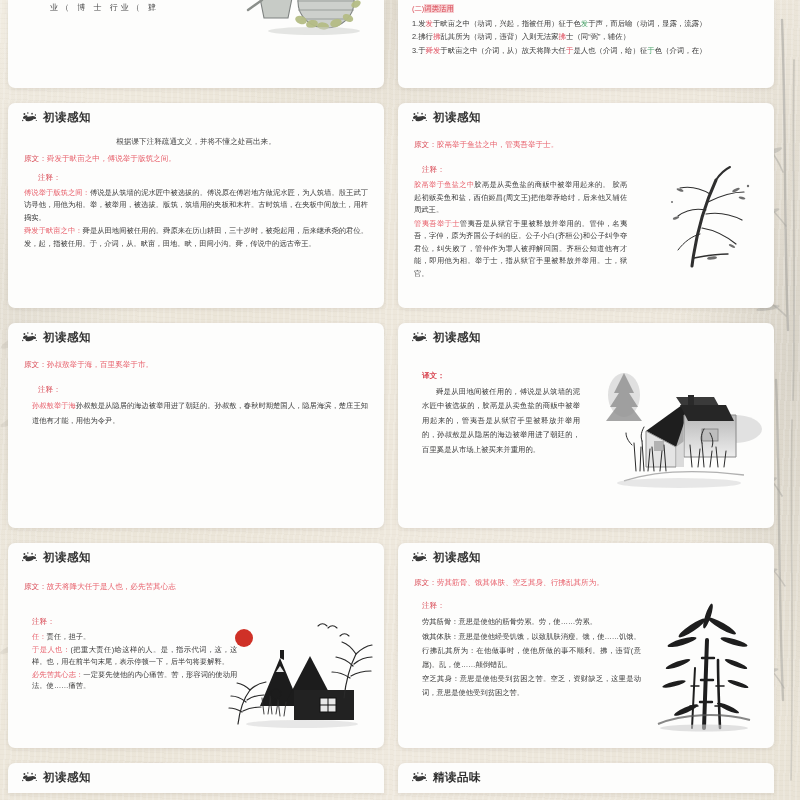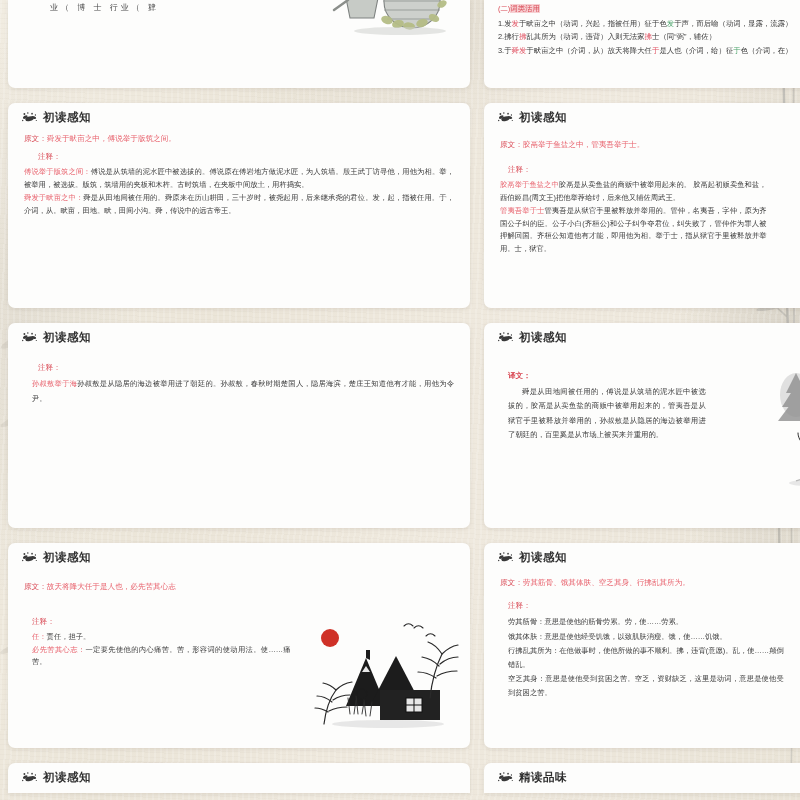--- a/index.html
+++ b/index.html
@@ -47,21 +47,21 @@
     inset: 0;
     padding: 0 8px;
   }
   .slide-row {
     display: flex;
     gap: 14px;
     margin-bottom: 15px;
   }
   .slide {
     position: relative;
-    width: 462px;
+    width: 376px;
     height: 205px;
     background: #fdfdfc;
     border-radius: 7px;
     box-shadow: 0 1px 4px rgba(90,80,60,0.13);
     overflow: hidden;
     flex: 0 0 auto;
   }
   .slide.first-row { height: 88px; border-radius: 0 0 7px 7px; }
   .slide.last-row  { height: 30px; border-radius: 7px 7px 0 0; }
 
@@ -246,20 +246,21 @@
               <circle cx="8" cy="2.2" r=".9"></circle>
             <circle cx="13" cy="3" r="1"></circle>
               <circle cx="17" cy="4.5" r=".8"></circle>
             <circle cx="2" cy="11" r=".8"></circle>
               <circle cx="18" cy="11" r=".7"></circle>
           </g>
         </svg>
         <span class="slide-title">初读感知</span>
       </div>
       <div class="slide-body">
+        <div class="lead">根据课下注释疏通文义，并将不懂之处画出来。</div>
         <div class="yuanwen">
           <span class="lbl">原文：</span><span class="hl">舜发于畎亩之中，傅说举于版筑之间。</span>
         </div>
         <div class="zhushi indent2">注释：</div>
         <div class="note wide">
           <p><span class="term">傅说举于版筑之间：</span><span>傅说是从筑墙的泥水匠中被选拔的。傅说原在傅岩地方做泥水匠，为人筑墙。殷王武丁访寻他，用他为相。举，被举用，被选拔。版筑，筑墙用的夹板和木杵。古时筑墙，在夹板中间放土，用杵捣实。</span></p>
           <p><span class="term">舜发于畎亩之中：</span><span>舜是从田地间被任用的。舜原来在历山耕田，三十岁时，被尧起用，后来继承尧的君位。发，起，指被任用。于，介词，从。畎亩，田地。畎，田间小沟。舜，传说中的远古帝王。</span></p>
         </div>
       </div>
     </div>
@@ -330,20 +331,23 @@
               <circle cx="8" cy="2.2" r=".9"></circle>
             <circle cx="13" cy="3" r="1"></circle>
               <circle cx="17" cy="4.5" r=".8"></circle>
             <circle cx="2" cy="11" r=".8"></circle>
               <circle cx="18" cy="11" r=".7"></circle>
           </g>
         </svg>
         <span class="slide-title">初读感知</span>
       </div>
       <div class="slide-body">
+        <div class="yuanwen center" style="margin-top:10px;">
+          <span class="lbl">原文：</span><span class="hl">孙叔敖举于海，百里奚举于市。</span>
+        </div>
         <div class="zhushi indent2" style="margin-top:14px;">注释：</div>
         <div class="note wide loose pad">
           <p><span class="term">孙叔敖举于海</span><span>孙叔敖是从隐居的海边被举用进了朝廷的。孙叔敖，春秋时期楚国人，隐居海滨，楚庄王知道他有才能，用他为令尹。</span></p>
         </div>
       </div>
     </div>
 
     <div class="slide">
       <div class="slide-head">
         <svg class="ink-mark" viewBox="0 0 20 15">
@@ -417,20 +421,21 @@
         </svg>
         <span class="slide-title">初读感知</span>
       </div>
       <div class="slide-body">
         <div class="yuanwen center" style="margin-top:12px;">
           <span class="lbl">原文：</span><span class="hl">故天将降大任于是人也，必先苦其心志</span>
         </div>
         <div class="zhushi" style="margin-top:24px;">注释：</div>
         <div class="note med pad" style="line-height:1.62;">
           <p><span class="term">任：</span><span>责任，担子。</span></p>
+          <p><span class="term">于是人也：</span><span>(把重大责任)给这样的人。是，指示代词，这，这样。也，用在前半句末尾，表示停顿一下，后半句将要解释。</span></p>
           <p><span class="term">必先苦其心志：</span><span>一定要先使他的内心痛苦。苦，形容词的使动用法。使……痛苦。</span></p>
         </div>
       </div>
       <svg class="illus" style="right:10px; bottom:14px; width:150px; height:120px;" viewBox="0 0 150 120">
         <circle cx="20" cy="24" r="9" fill="#cf3127"></circle>
         <g stroke="#2a2a2a" fill="none" stroke-width="1.1" stroke-linecap="round">
           <path d="M94 12 C97 9 100 9 103 12 M104 14 C107 11 110 11 113 14"></path>
           <path d="M116 22 C119 19 122 19 125 22"></path>
         </g>
         <path d="M36 92 L56 44 L76 92 Z" fill="#1c1c1c"></path>

